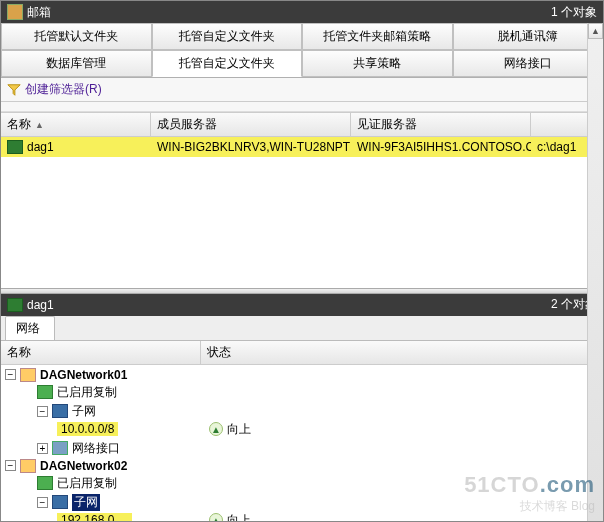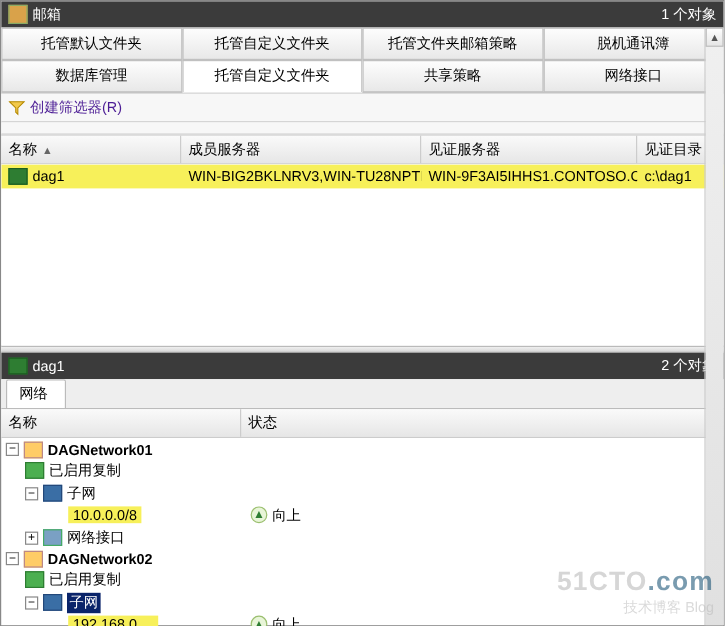--- a/index.html
+++ b/index.html
@@ -39,21 +39,21 @@
   .tree { padding: 2px 0 4px 4px; overflow: auto; }
   .node { display: flex; align-items: center; padding: 1px 0; }
   .expander { width: 11px; height: 11px; border: 1px solid #888; text-align: center; line-height: 9px; font-size: 10px; margin-right: 4px; background: #fff; cursor: default; }
   .ic { width: 16px; height: 14px; margin-right: 4px; display: inline-block; }
   .ic.net { background: #ffcc66; border: 1px solid #b88; }
   .ic.repl { background: #4caf50; border: 1px solid #2e7d32; }
   .ic.sub { background: #3a6ea5; border: 1px solid #23487a; }
   .ic.if { background: #7aa0c4; border: 1px solid #4a6; }
   .lbl {  }
   .sel { background: #0a246a; color: #fff; padding: 0 2px; }
-  .indent1 { margin-left: 16px; }
+  .indent1 { margin-left: 32px; }
   .indent2 { margin-left: 32px; }
   .uparrow { width: 14px; height: 14px; display: inline-flex; align-items: center; justify-content: center; border: 1px solid #9bbf6f; border-radius: 50%; color: #2e7d32; background: #e8f5d8; margin: 0 4px; font-size: 10px; }
   .watermark { position: absolute; bottom: 6px; right: 8px; text-align: right; pointer-events: none; opacity: 0.55; }
   .watermark .wm1 { font-size: 22px; font-weight: bold; color: #b5b5b5; letter-spacing: 1px; }
   .watermark .wm1 .r { color: #0c4a6e; }
   .watermark .wm2 { font-size: 12px; color: #bcbcbc; }
   .scroll-right { position:absolute; top:22px; right:0; bottom:0; width:16px; background:linear-gradient(#f0f0f0,#e0e0e0); border-left:1px solid #ccc; }
   .scroll-right .btn { height:16px; border:1px solid #bbb; background:linear-gradient(#fdfdfd,#e6e6e6); display:flex; align-items:center; justify-content:center; font-size:9px; color:#555; }
 </style>
 </head>
@@ -91,21 +91,20 @@
 
   <div style="height:10px; background:#f7f7f7; border-bottom:1px solid #ddd;"></div>
 
   <div class="gridhead">
     <div class="ghcell" style="width:150px">
         <span>名称</span>
         <span class="sort">▲</span>
       </div>
     <div class="ghcell" style="width:200px">成员服务器</div>
     <div class="ghcell" style="width:180px">见证服务器</div>
-    <div class="ghcell" style="flex:1">见证目录</div>
   </div>
   <div class="gridbody" style="height:108px; position:relative;">
     <div class="gridrow hl-yellow">
       <div class="gcell" style="width:150px">
           <span class="dagicon"></span>
           <span>dag1</span>
         </div>
       <div class="gcell" style="width:200px">WIN-BIG2BKLNRV3,WIN-TU28NPTP65J</div>
       <div class="gcell" style="width:180px">WIN-9F3AI5IHHS1.CONTOSO.COM</div>
       <div class="gcell" style="flex:1">c:\dag1</div>

